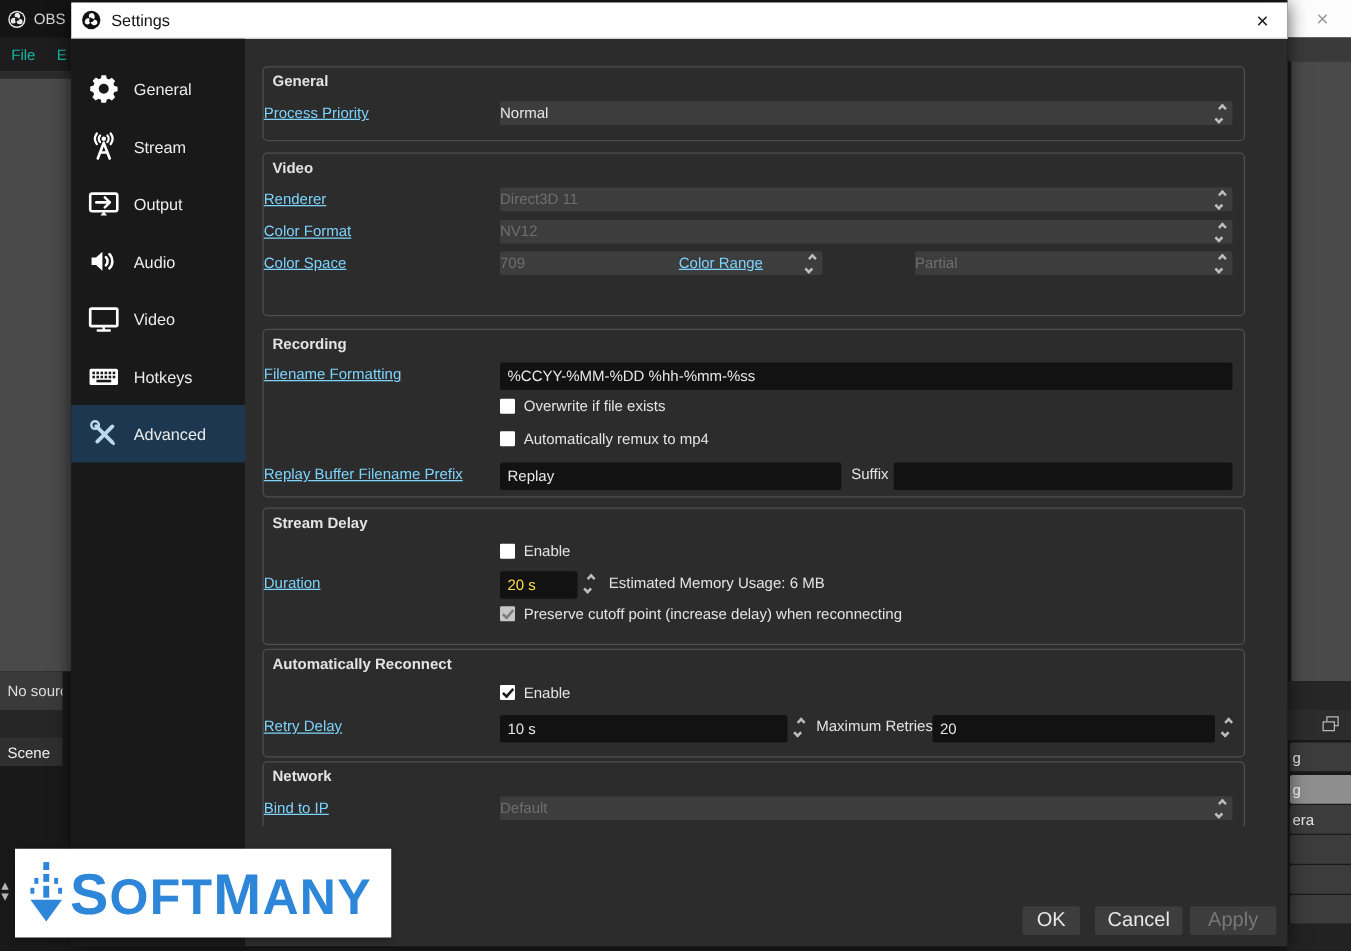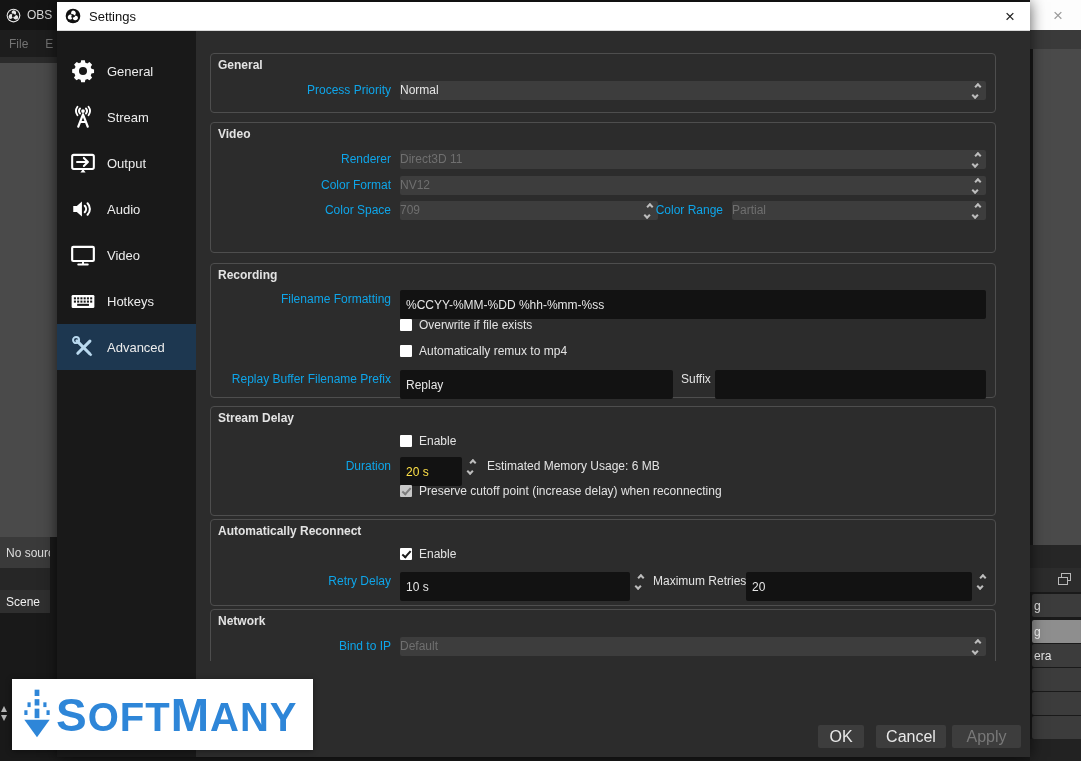--- a/index.html
+++ b/index.html
@@ -4,21 +4,21 @@
 <style>
   html,body{margin:0;padding:0;background:#111;}
   #stage{position:relative;width:1081px;height:761px;overflow:hidden;
          font-family:"Liberation Sans","DejaVu Sans",sans-serif;
          font-size:12px;color:#e6e6e6;background:#1a1a1a;}
   .abs{position:absolute;}
 
   
   .bg-titlebar{left:0;top:0;width:57px;height:30px;background:#141414;display:flex;align-items:center;gap:6px;padding-left:6px;box-sizing:border-box;}
   .bg-title-text{color:#d6d6d6;font-size:12px;white-space:nowrap;}
-  .bg-menubar{left:0;top:30px;width:57px;height:27px;background:#1d1d1d;display:flex;align-items:center;gap:17px;padding-left:9px;box-sizing:border-box;color:#737373;}
+  .bg-menubar{left:0;top:30px;width:57px;height:27px;background:#1d1d1d;display:flex;align-items:center;gap:17px;padding-left:9px;box-sizing:border-box;color:#14b8a6;}
   .bg-preview-left{left:0;top:57px;width:57px;height:480px;background:#4a4a4a;border-top:6px solid #2b2b2b;box-sizing:border-box;}
   .bg-nosource{left:0;top:537px;width:50px;height:31px;background:#3a3a3a;display:flex;align-items:center;padding-left:6px;box-sizing:border-box;color:#dedede;white-space:nowrap;overflow:hidden;}
   .bg-gap1{left:0;top:568px;width:50px;height:22px;background:#262626;}
   .bg-scene{left:0;top:590px;width:50px;height:23px;background:#2f2f2f;display:flex;align-items:center;padding-left:6px;box-sizing:border-box;color:#f0f0f0;white-space:nowrap;overflow:hidden;}
   .bg-underscene{left:0;top:613px;width:50px;height:148px;background:#191919;}
   .bg-botleft-icon{left:1px;top:704px;width:14px;height:18px;color:#b5b5b5;font-size:12px;line-height:9px;}
 
   
   .bg-right-title{left:1030px;top:0;width:51px;height:30px;background:#fdfdfd;}
   .bg-right-close{left:1047px;top:5px;width:22px;height:22px;color:#9c9c9c;font-size:17px;line-height:22px;text-align:center;}
@@ -42,24 +42,24 @@
   
   .sidebar{left:0;top:29px;width:139px;height:726px;background:#191919;}
   .side-item{position:absolute;left:0;width:139px;height:46px;display:flex;align-items:center;gap:11px;padding-left:13px;box-sizing:border-box;color:#ececec;font-size:13px;}
   .side-item.sel{background:#1d3750;}
   .side-item svg{flex:0 0 auto;}
 
   
   .scrollarea{left:146px;top:39px;width:827px;height:620px;overflow:hidden;}
   .panel{position:absolute;left:7px;width:786px;border:1px solid #4e4e4e;border-radius:4px;background:#2c2c2c;box-sizing:border-box;}
   .ptitle{position:absolute;left:7px;top:4px;font-weight:bold;font-size:12px;color:#e3e3e3;}
-  .rlabel{position:absolute;width:180px;left:0;text-align:right;line-height:19px;color:#0ea5e9;}
+  .rlabel{position:absolute;width:180px;left:0;text-align:left;line-height:19px;color:#7dd3fc;text-decoration:underline;}
   .combo{position:absolute;height:19px;background:#3d3d3d;border-radius:2px;line-height:19px;box-sizing:border-box;color:#e6e6e6;}
   .combo.dis{color:#6f6f6f;}
-  .tinput{position:absolute;height:29px;background:#121212;border:none;border-radius:2px;color:#e6e6e6;font-family:"Liberation Sans","DejaVu Sans",sans-serif;font-size:12px;padding:0 6px;box-sizing:border-box;outline:none;}
+  .tinput{position:absolute;height:22px;background:#121212;border:none;border-radius:2px;color:#e6e6e6;font-family:"Liberation Sans","DejaVu Sans",sans-serif;font-size:12px;padding:0 6px;box-sizing:border-box;outline:none;}
   .tinput.dis{color:#fde047;}
   .spin{position:absolute;width:15px;height:19px;display:flex;flex-direction:column;align-items:center;justify-content:center;gap:4px;}
   .chev{width:5px;height:5px;border:solid #bdbdbd;border-width:2px 2px 0 0;box-sizing:border-box;}
   .chev.up{transform:rotate(-45deg) translate(1px,1px);}
   .chev.down{transform:rotate(135deg) translate(1px,1px);}
   .combo .spin{right:2px;top:0;}
   .cb{position:absolute;width:12px;height:12px;background:#fff;border-radius:1px;}
   .cb.checked::after{content:"";position:absolute;left:3.5px;top:0.5px;width:3px;height:7px;border:solid #1a1a1a;border-width:0 2px 2px 0;transform:rotate(42deg);}
   .cb.discheck{background:#c6c6c6;}
   .cb.discheck::after{content:"";position:absolute;left:3.5px;top:0.5px;width:3px;height:7px;border:solid #7b7b7b;border-width:0 2px 2px 0;transform:rotate(42deg);}

